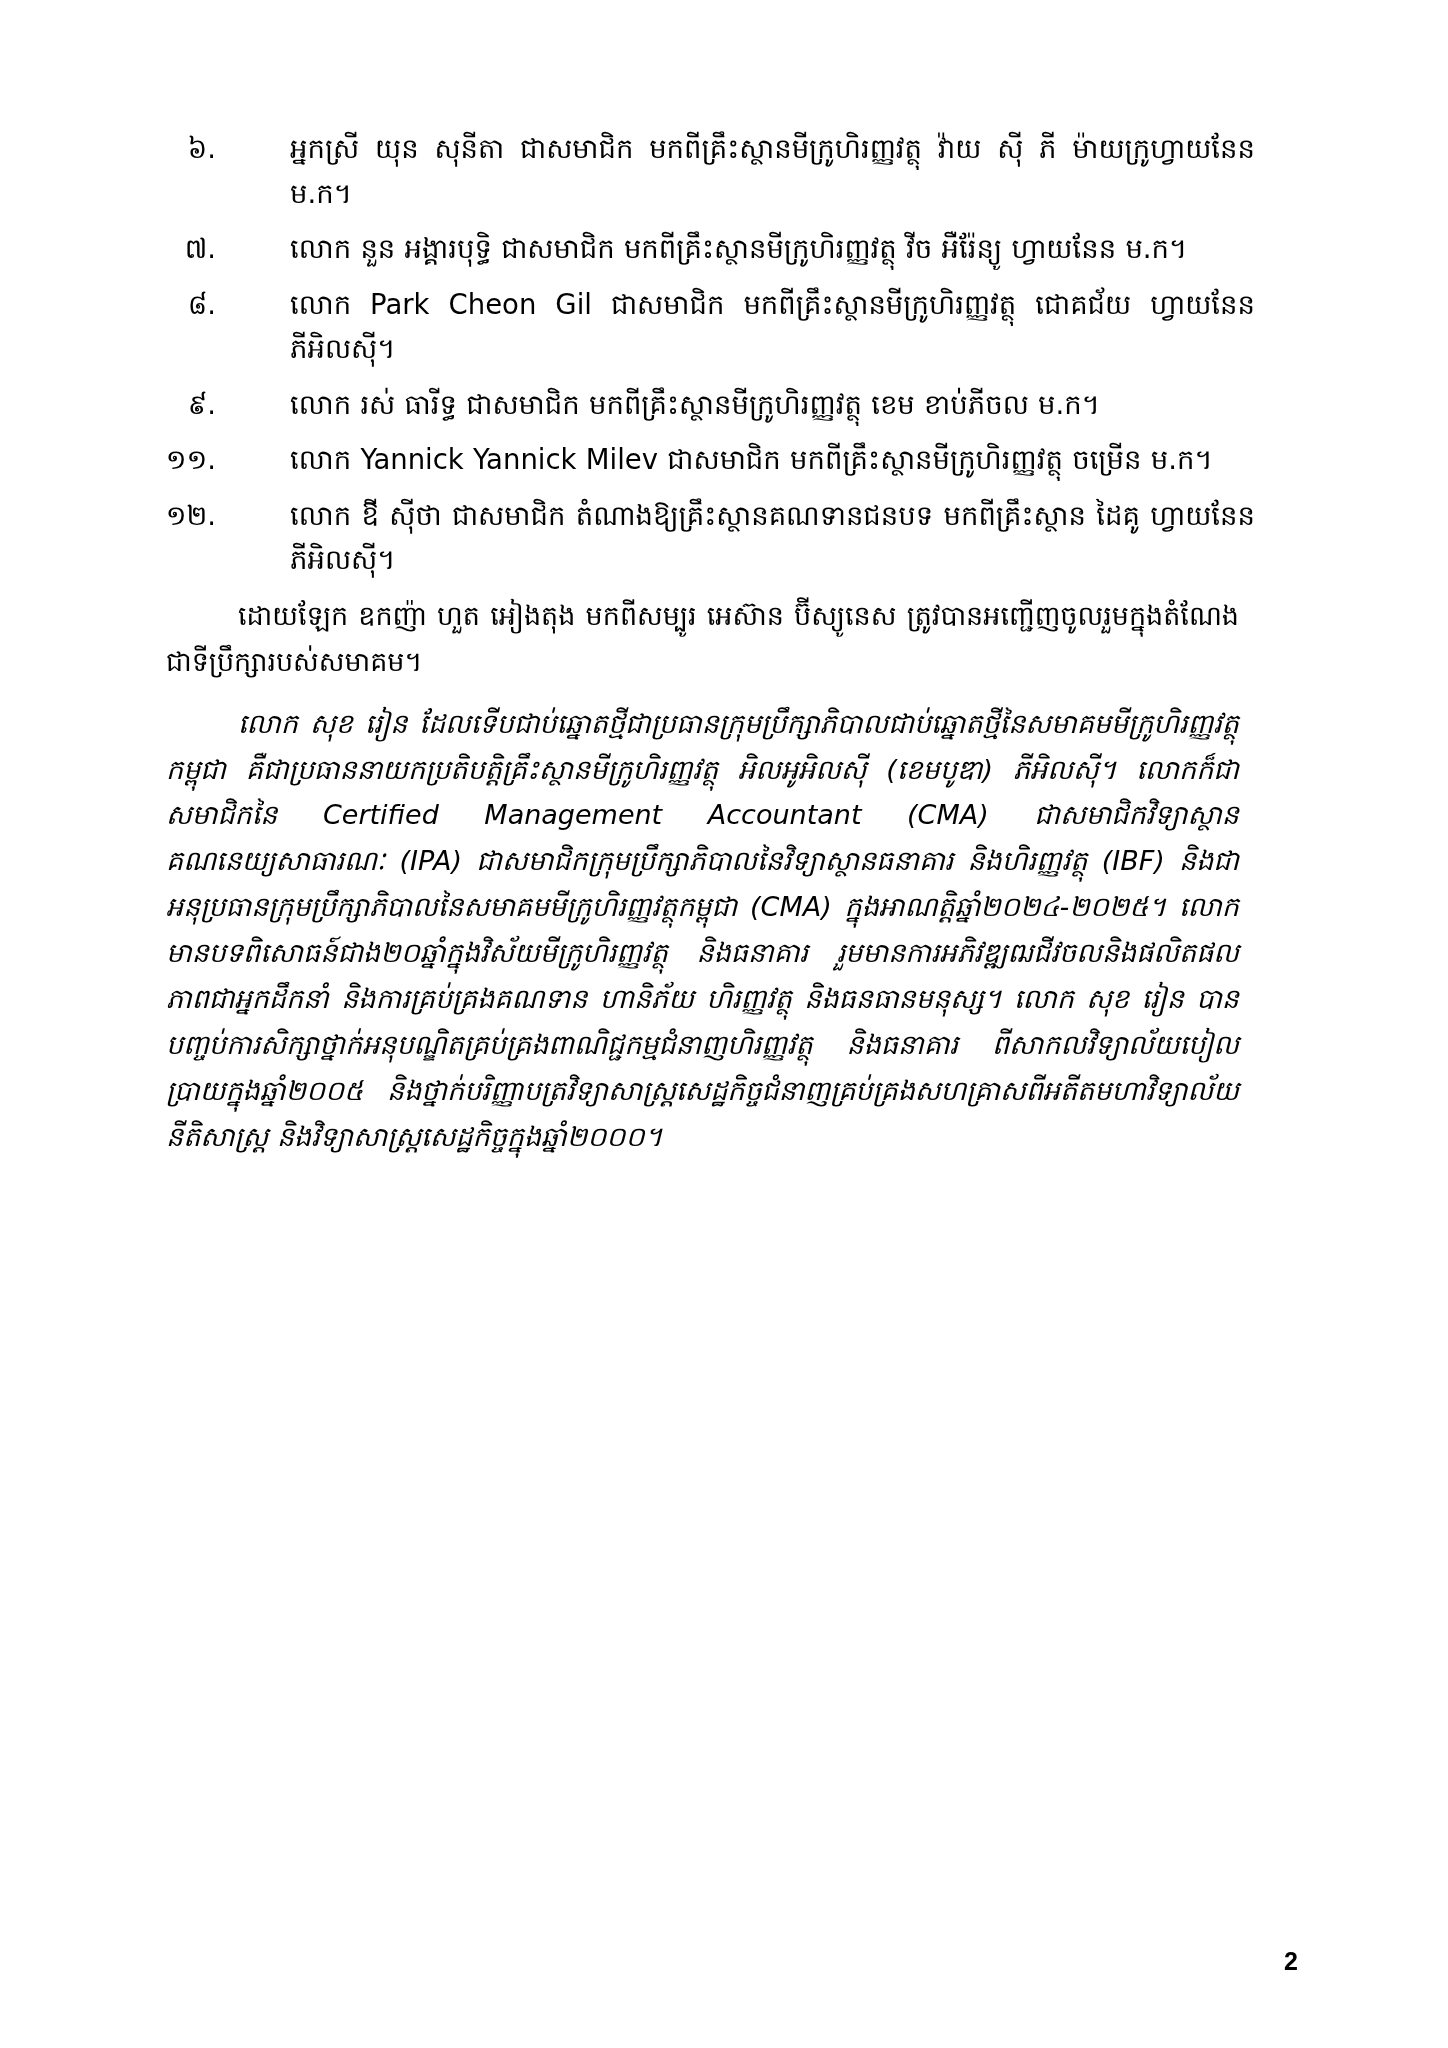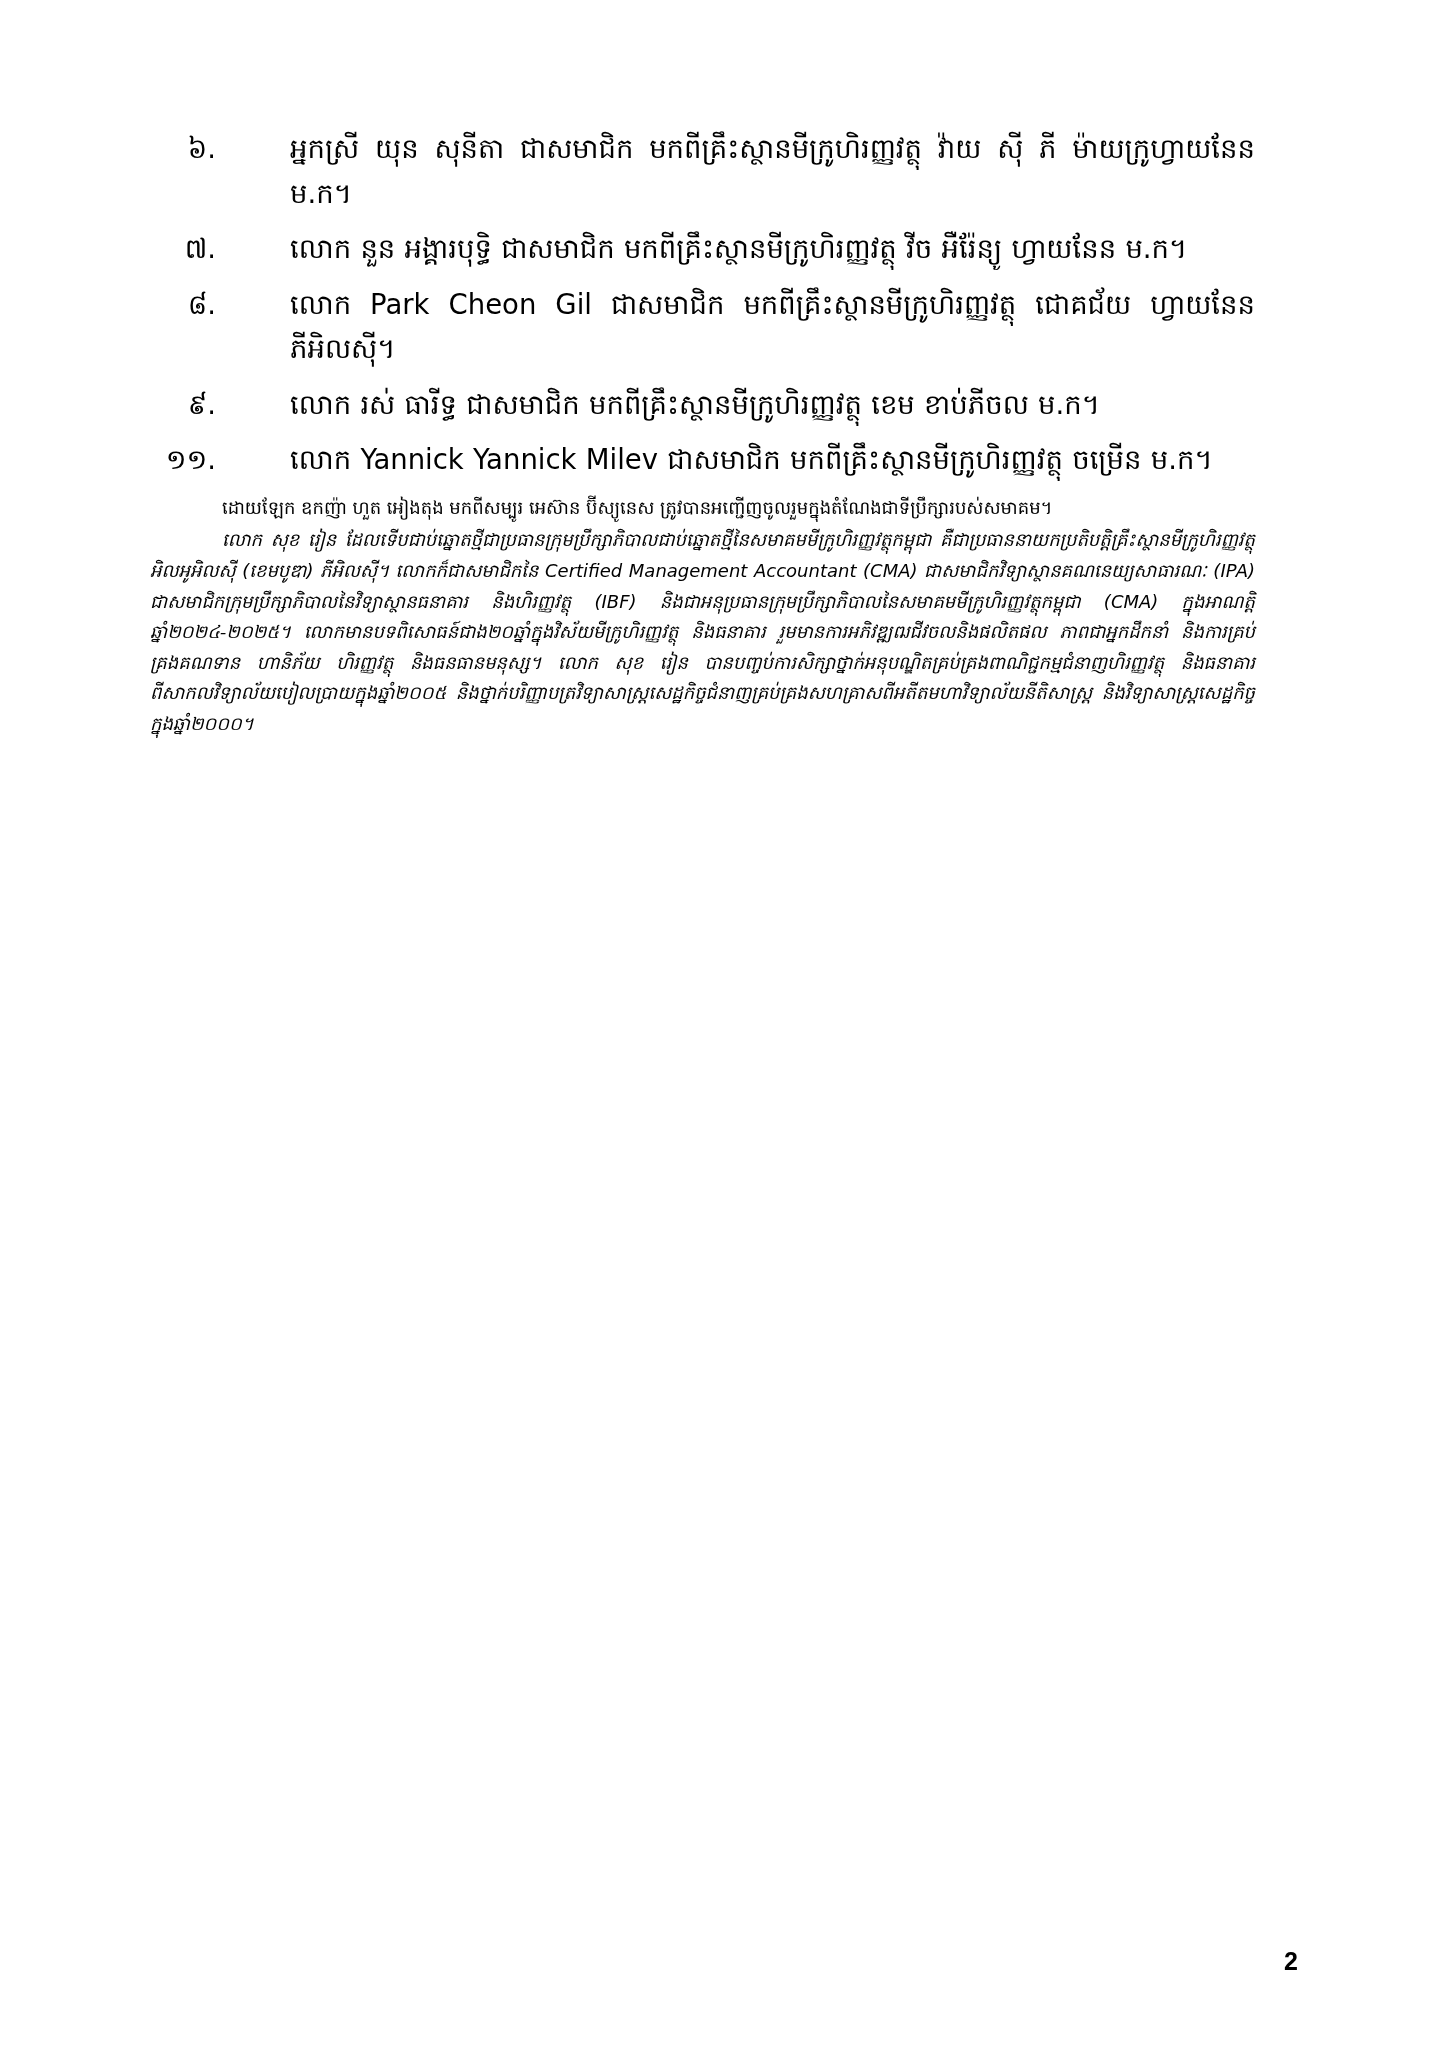--- a/index.html
+++ b/index.html
@@ -52,26 +52,26 @@
   .num-item .body {
     flex: 1 1 auto;
     text-align: justify;
     text-justify: inter-word;
     word-spacing: 0.02em;
     margin-left: 48px;
   }
 
   
   .para {
-    font-size: 18px;
+    font-size: 27px;
     line-height: 1.70;
     color: #000000;
     text-align: justify;
     text-justify: inter-word;
-    margin: 0;
+    margin: 16px;
     text-indent: 72px;
   }
   .para-closing {
     margin-top: 6px;
   }
 
   
   .section-heading {
     font-size: 28px;
     font-weight: bold;
@@ -125,20 +125,24 @@
         <span class="marker">៩.</span>
         <span class="body">លោក រស់ ធារីទ្ធ ជាសមាជិក មកពីគ្រឹះស្ថានមីក្រូហិរញ្ញវត្ថុ ខេម ខាប់ភីចល ម.ក។</span>
       </li>
 
 
       <li class="num-item">
         <span class="marker">១១.</span>
         <span class="body">លោក Yannick Yannick Milev ជាសមាជិក មកពីគ្រឹះស្ថានមីក្រូហិរញ្ញវត្ថុ ចម្រើន ម.ក។</span>
       </li>
 
+      <li class="num-item">
+        <span class="marker">១២.</span>
+        <span class="body">លោក ឱី ស៊ីថា ជាសមាជិក តំណាងឱ្យគ្រឹះស្ថានគណទានជនបទ មកពីគ្រឹះស្ថាន ដៃគូ ហ្វាយនែន ភីអិលស៊ី។</span>
+      </li>
 
 
     </ol>
 
     <p class="para para-closing">ដោយឡែក ឧកញ៉ា ហួត អៀងតុង មកពីសម្បូរ អេស៊ាន ប៊ីស្យូនេស ត្រូវបានអញ្ជើញចូលរួមក្នុងតំណែងជាទីប្រឹក្សារបស់សមាគម។</p>
 
 
     <p class="para para-body">លោក សុខ រៀន ដែលទើបជាប់ឆ្នោតថ្មីជាប្រធានក្រុមប្រឹក្សាភិបាលជាប់ឆ្នោតថ្មីនៃសមាគមមីក្រូហិរញ្ញវត្ថុកម្ពុជា គឺជាប្រធាននាយកប្រតិបត្តិគ្រឹះស្ថានមីក្រូហិរញ្ញវត្ថុ អិលអូអិលស៊ី (ខេមបូឌា) ភីអិលស៊ី។ លោកក៏ជាសមាជិកនៃ Certified Management Accountant (CMA) ជាសមាជិកវិទ្យាស្ថានគណនេយ្យសាធារណៈ (IPA) ជាសមាជិកក្រុមប្រឹក្សាភិបាលនៃវិទ្យាស្ថានធនាគារ និងហិរញ្ញវត្ថុ (IBF) និងជាអនុប្រធានក្រុមប្រឹក្សាភិបាលនៃសមាគមមីក្រូហិរញ្ញវត្ថុកម្ពុជា (CMA) ក្នុងអាណត្តិឆ្នាំ២០២៤-២០២៥។ លោកមានបទពិសោធន៍ជាង២០ឆ្នាំក្នុងវិស័យមីក្រូហិរញ្ញវត្ថុ និងធនាគារ រួមមានការអភិវឌ្ឍឍជីវចលនិងផលិតផល ភាពជាអ្នកដឹកនាំ និងការគ្រប់គ្រងគណទាន ហានិភ័យ ហិរញ្ញវត្ថុ និងធនធានមនុស្ស។ លោក សុខ រៀន បានបញ្ចប់ការសិក្សាថ្នាក់អនុបណ្ឌិតគ្រប់គ្រងពាណិជ្ជកម្មជំនាញហិរញ្ញវត្ថុ និងធនាគារ ពីសាកលវិទ្យាល័យបៀលប្រាយក្នុងឆ្នាំ២០០៥ និងថ្នាក់បរិញ្ញាបត្រវិទ្យាសាស្ត្រសេដ្ឋកិច្ចជំនាញគ្រប់គ្រងសហគ្រាសពីអតីតមហាវិទ្យាល័យនីតិសាស្ត្រ និងវិទ្យាសាស្ត្រសេដ្ឋកិច្ចក្នុងឆ្នាំ២០០០។</p>
 
   </div>

